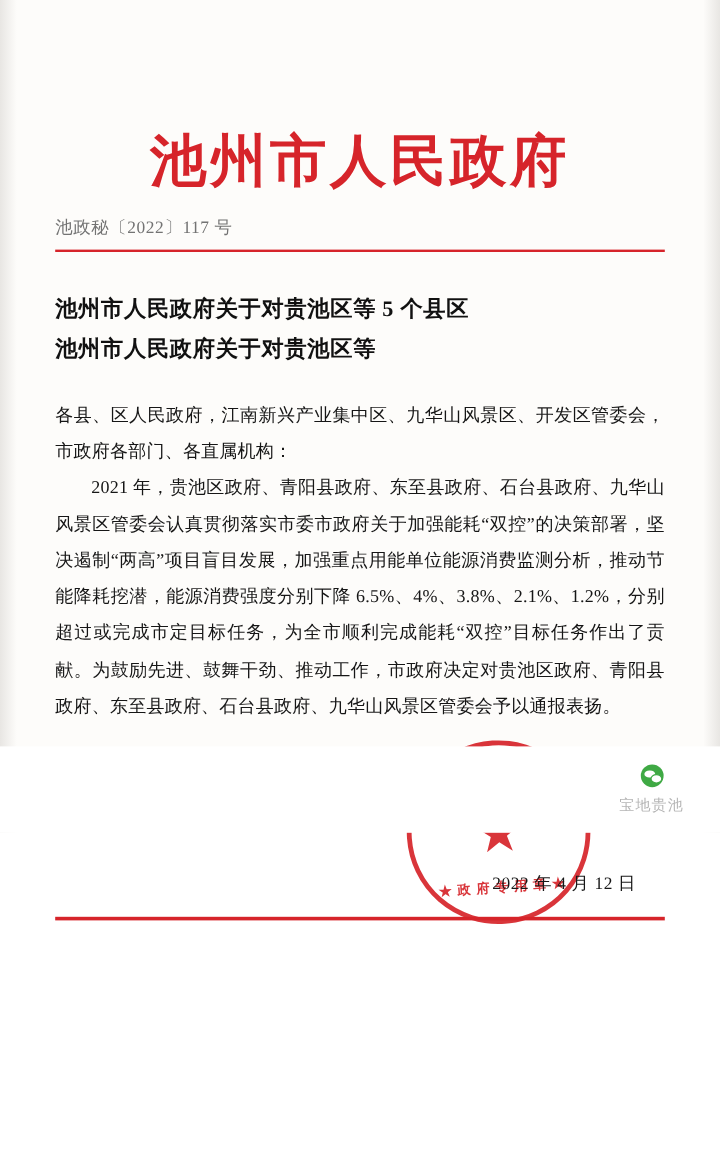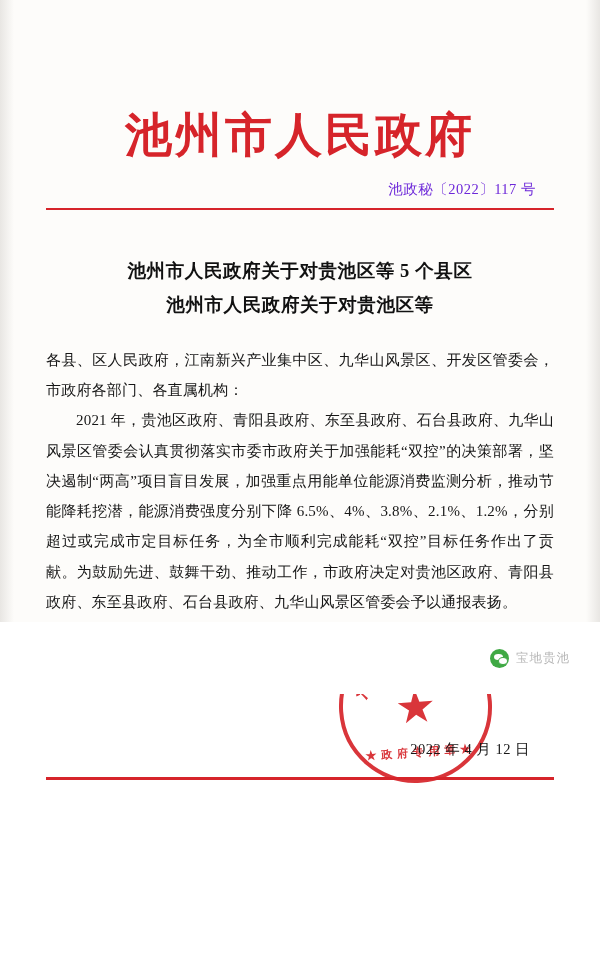--- a/index.html
+++ b/index.html
@@ -51,34 +51,33 @@
     color: #d6242a;
     font-family: "Liberation Serif", "DejaVu Serif", serif;
     font-weight: bold;
     font-size: 47px;
     letter-spacing: 3px;
     line-height: 1.15;
     white-space: nowrap;
   }
   .doc-number {
     margin-top: 18px;
-    text-align: right;
     font-size: 14.5px;
-    color: #6d28d9;
+    color: #737373;
     letter-spacing: 0.5px;
     padding-right: 18px;
   }
   .red-rule {
     margin-top: 9px;
     height: 2.2px;
     background: #d6242a;
   }
   .title-block {
-    margin-top: 44px;
-    text-align: center;
+    margin-top: 31px;
+    text-align: left;
     font-size: 18.5px;
     font-weight: bold;
     line-height: 1.85;
     color: #111;
     letter-spacing: 0.6px;
   }
   .body-block {
     margin-top: 22px;
     font-size: 15px;
     line-height: 2.02;
@@ -171,20 +170,21 @@
     align-items: center;
     justify-content: flex-end;
     padding-right: 30px;
     box-sizing: border-box;
     z-index: 3;
   }
   .wechat-badge {
     display: flex;
     align-items: center;
     gap: 7px;
+    flex-direction: column;
   }
   .wechat-logo {
     width: 19px;
     height: 19px;
     border-radius: 50%;
     background: #3fa944;
     position: relative;
   }
   .wechat-logo::before {
     content: "";

